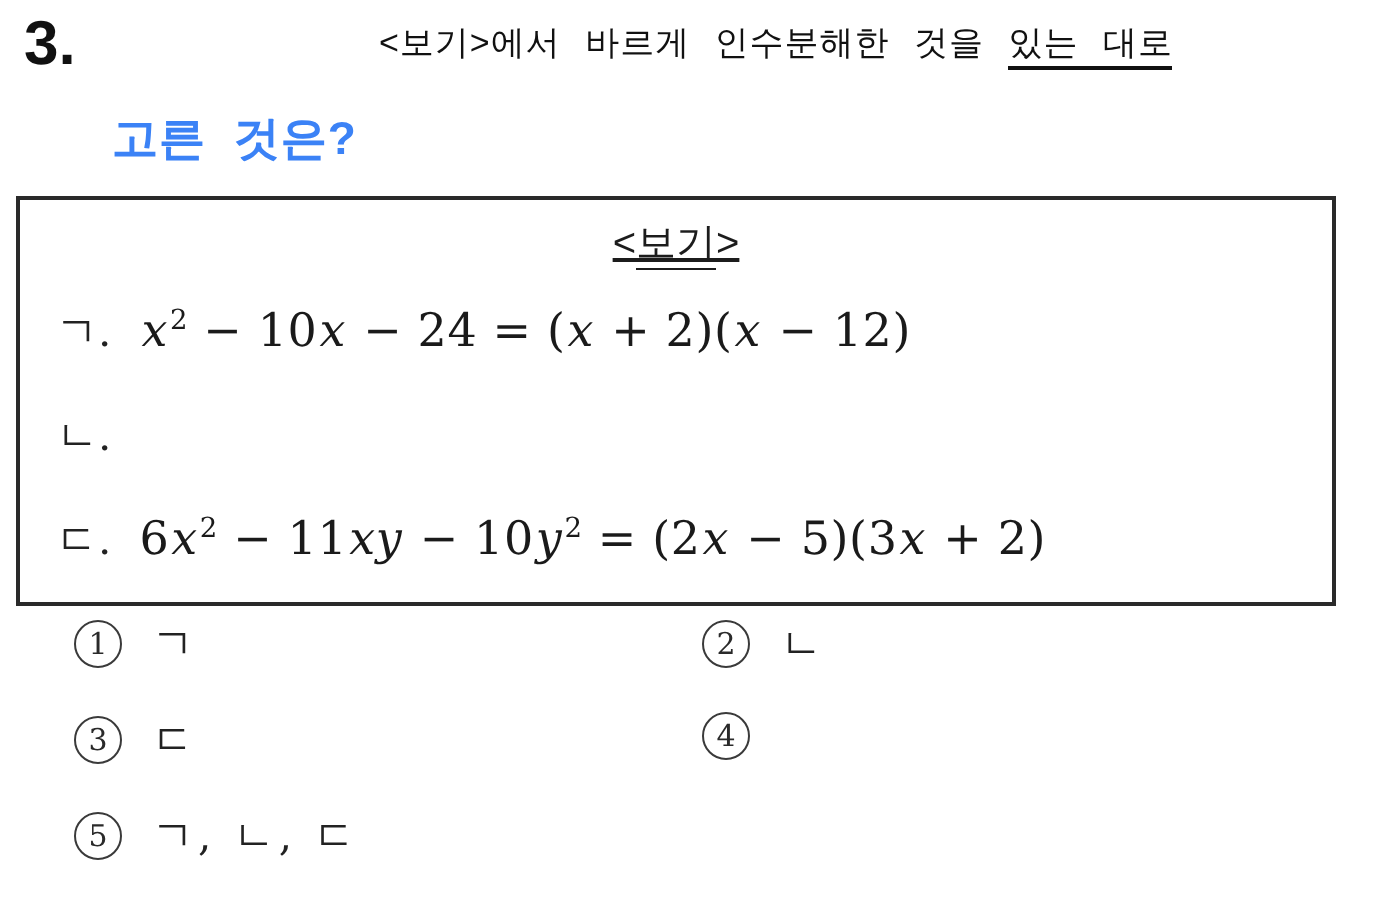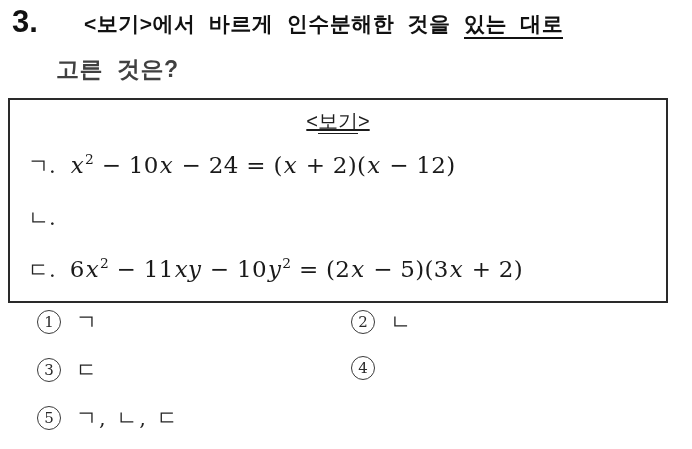--- a/index.html
+++ b/index.html
@@ -22,40 +22,41 @@
     font-size: 31px;
     font-weight: 700;
     font-family: "Liberation Sans", sans-serif;
     color: #111111;
   }
   .q-line1 {
     position: absolute;
     left: 84px;
     top: 10px;
     width: 608px;
-    font-size: 21px;
-    font-weight: 700;
+    font-size: 17px;
+    font-weight: 400;
     word-spacing: 7px;
     letter-spacing: 0.5px;
     color: #111111;
     white-space: nowrap;
+    text-align: center;
   }
   .q-underline {
     border-bottom: 2.5px solid #111111;
     padding-bottom: 2px;
   }
   .q-line2 {
     position: absolute;
     left: 56px;
     top: 54px;
     font-size: 23px;
     font-weight: 700;
     word-spacing: 7px;
     letter-spacing: 0.5px;
-    color: #404040;
+    color: #3b82f6;
   }
 
   
   .bogi-box {
     position: absolute;
     left: 8px;
     top: 98px;
     width: 660px;
     height: 205px;
     border: 2px solid #2a2a2a;

